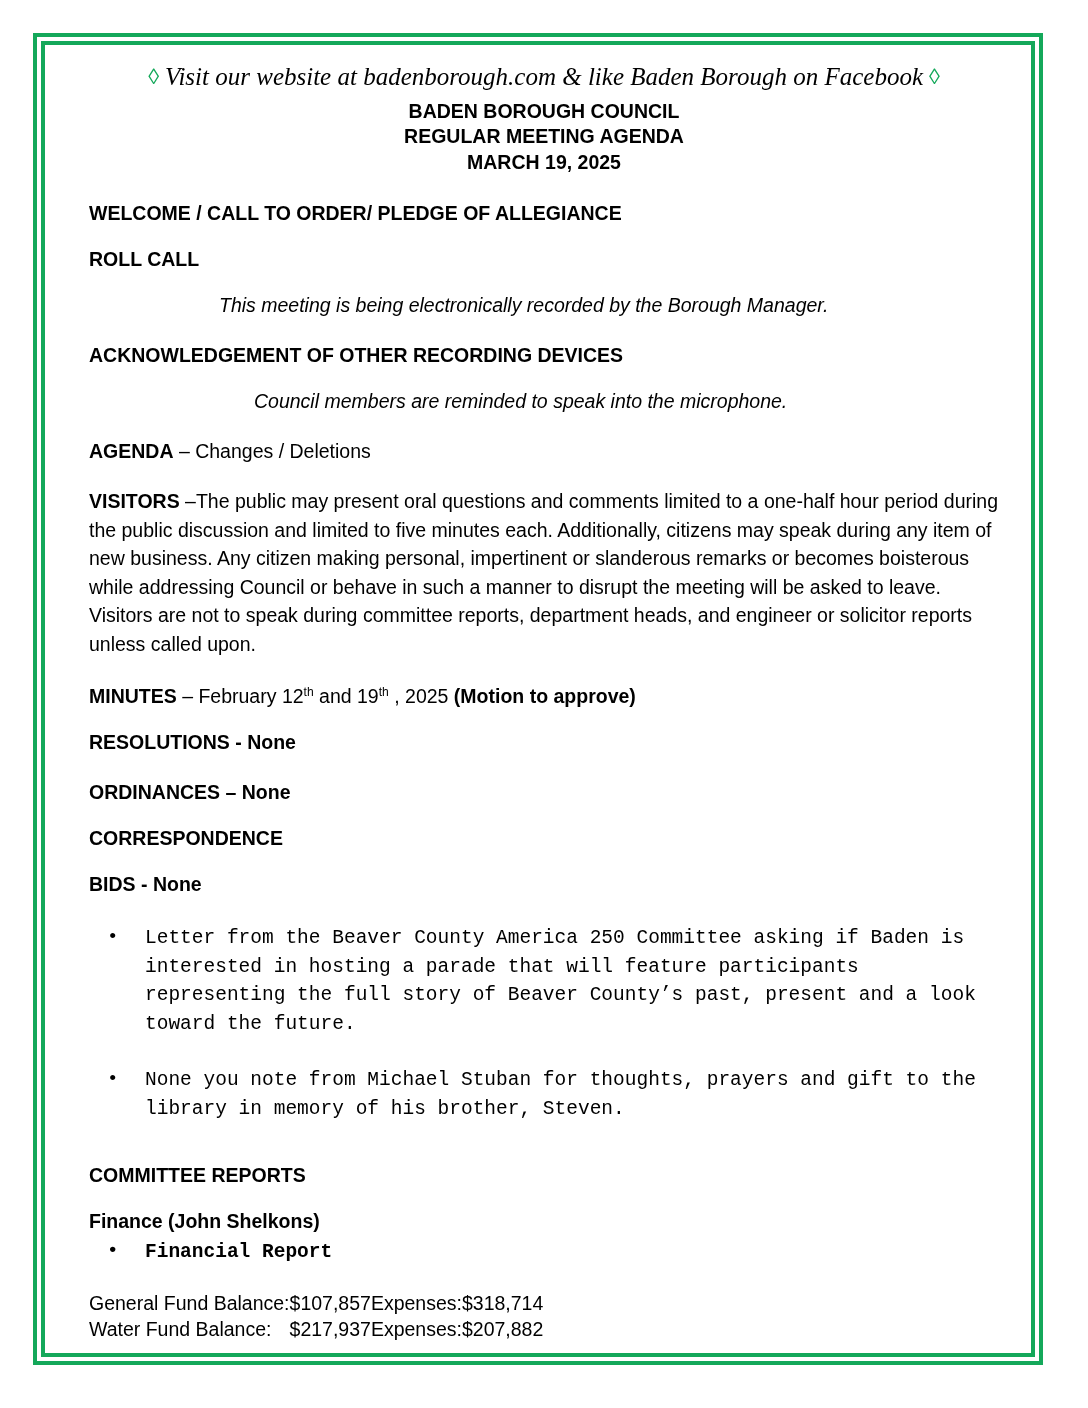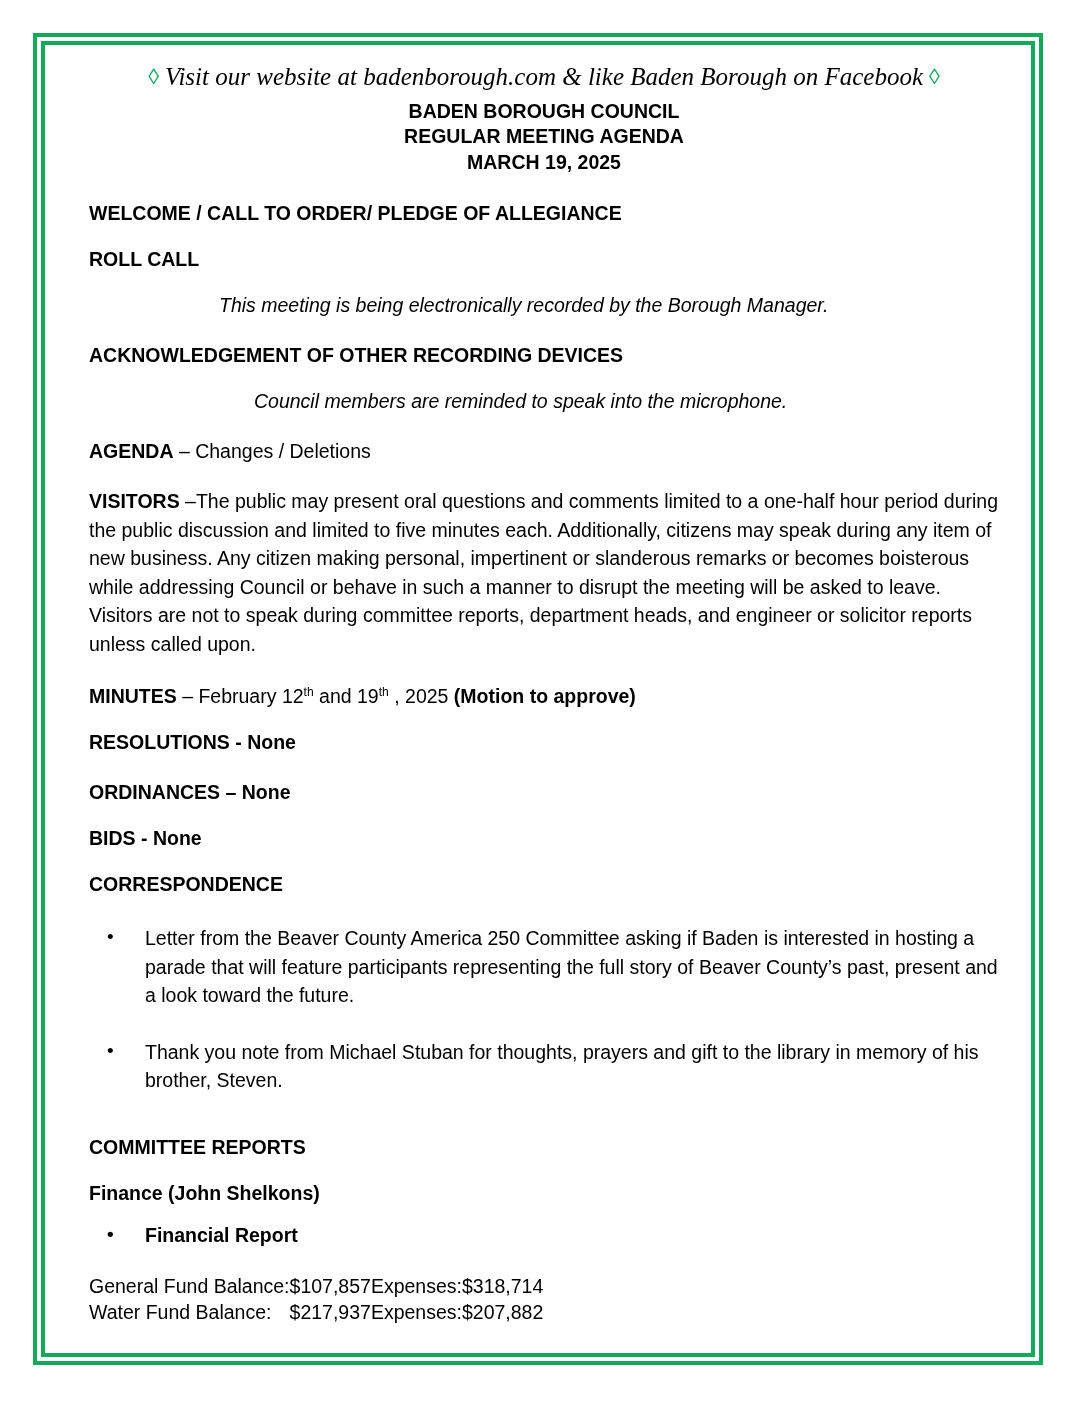--- a/index.html
+++ b/index.html
@@ -110,31 +110,32 @@
     margin: 0;
     padding: 0;
     list-style: none;
   }
   .bullet-item {
     position: relative;
     padding-left: 56px;
     font-size: 19.5px;
     line-height: 28.5px;
     margin-top: 28px;
+    font-family: Liberation Mono, monospace;
   }
   .bullet-item::before {
     content: "\2022";
     position: absolute;
     left: 18px;
     top: -1px;
     font-size: 19px;
   }
   .bullet-item.bold-item {
     font-weight: bold;
-    margin-top: 18px;
+    margin-top: 7px;
     line-height: 24px;
   }
 
   .fin-table {
     margin-top: 26px;
     padding-left: 38px;
     font-size: 19.5px;
     line-height: 26px;
     border-collapse: collapse;
   }
@@ -183,27 +184,27 @@
 
     <div class="para"><b>VISITORS</b><span> –The public may present oral questions and comments limited to a one-half hour period during the public discussion and limited to five minutes each.  Additionally, citizens may speak during any item of new business.  Any citizen making personal, impertinent or slanderous remarks or becomes boisterous while addressing Council or behave in such a manner to disrupt the meeting will be asked to leave.  Visitors are not to speak during committee reports, department heads, and engineer or solicitor reports unless called upon.</span></div>
 
     <div class="h-line"><span>MINUTES</span><span class="reg"> – February 12</span><sup class="reg">th</sup><span class="reg"> and 19</span><sup class="reg">th</sup><span class="reg"> , 2025 </span><span>(Motion to approve)</span></div>
 
 
     <div class="h-line tight">RESOLUTIONS - None</div>
 
     <div class="h-line">ORDINANCES – None</div>
 
+    <div class="h-line tight">CORRESPONDENCE</div>
+
     <div class="h-line tight">BIDS - None</div>
-
-    <div class="h-line tight">CORRESPONDENCE</div>
 
     <ul class="bullet-list">
       <li class="bullet-item">Letter from the Beaver County America 250 Committee asking if Baden is interested in hosting a parade that will feature participants representing the full story of Beaver County’s past, present and a look toward the future.</li>
-      <li class="bullet-item">Thank you note from Michael Stuban for thoughts, prayers and gift to the library in memory of his brother, Steven.</li>
+      <li class="bullet-item">None you note from Michael Stuban for thoughts, prayers and gift to the library in memory of his brother, Steven.</li>
     </ul>
 
     <div class="h-line" style="margin-top:40px;">COMMITTEE REPORTS</div>
 
     <div class="h-line tight">Finance (John Shelkons)</div>
 
     <ul class="bullet-list">
       <li class="bullet-item bold-item">Financial Report</li>
     </ul>
 

